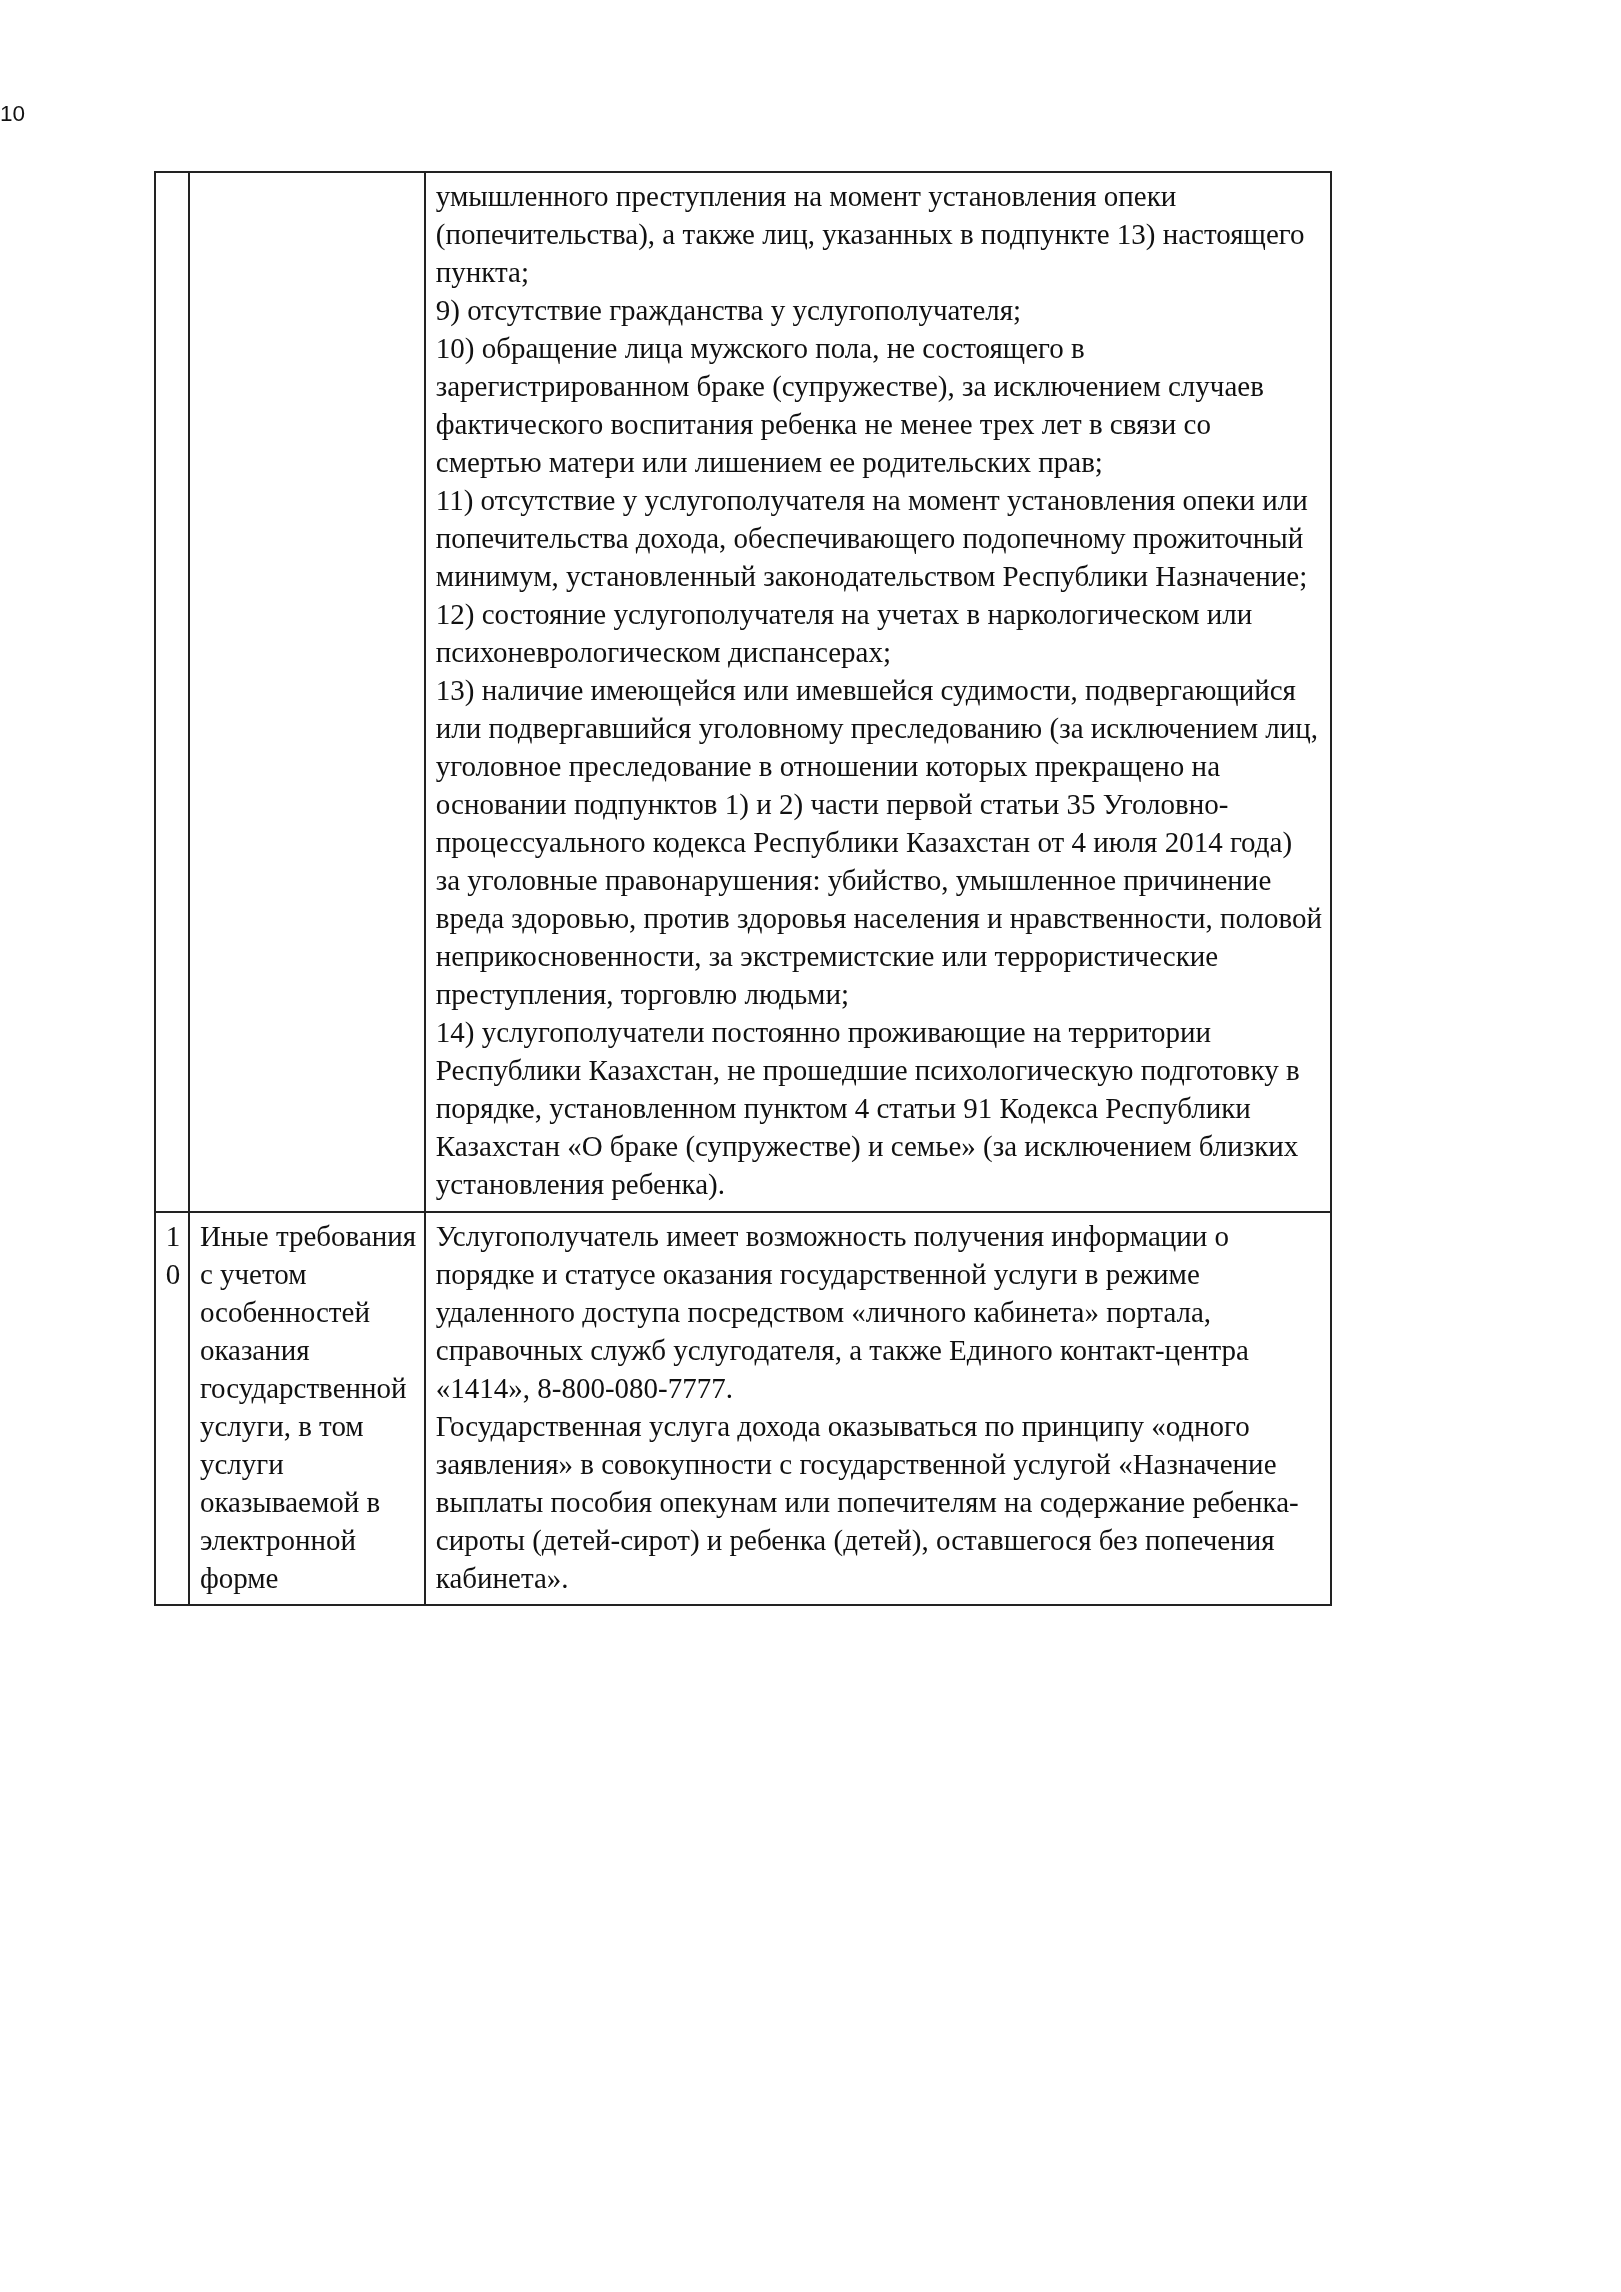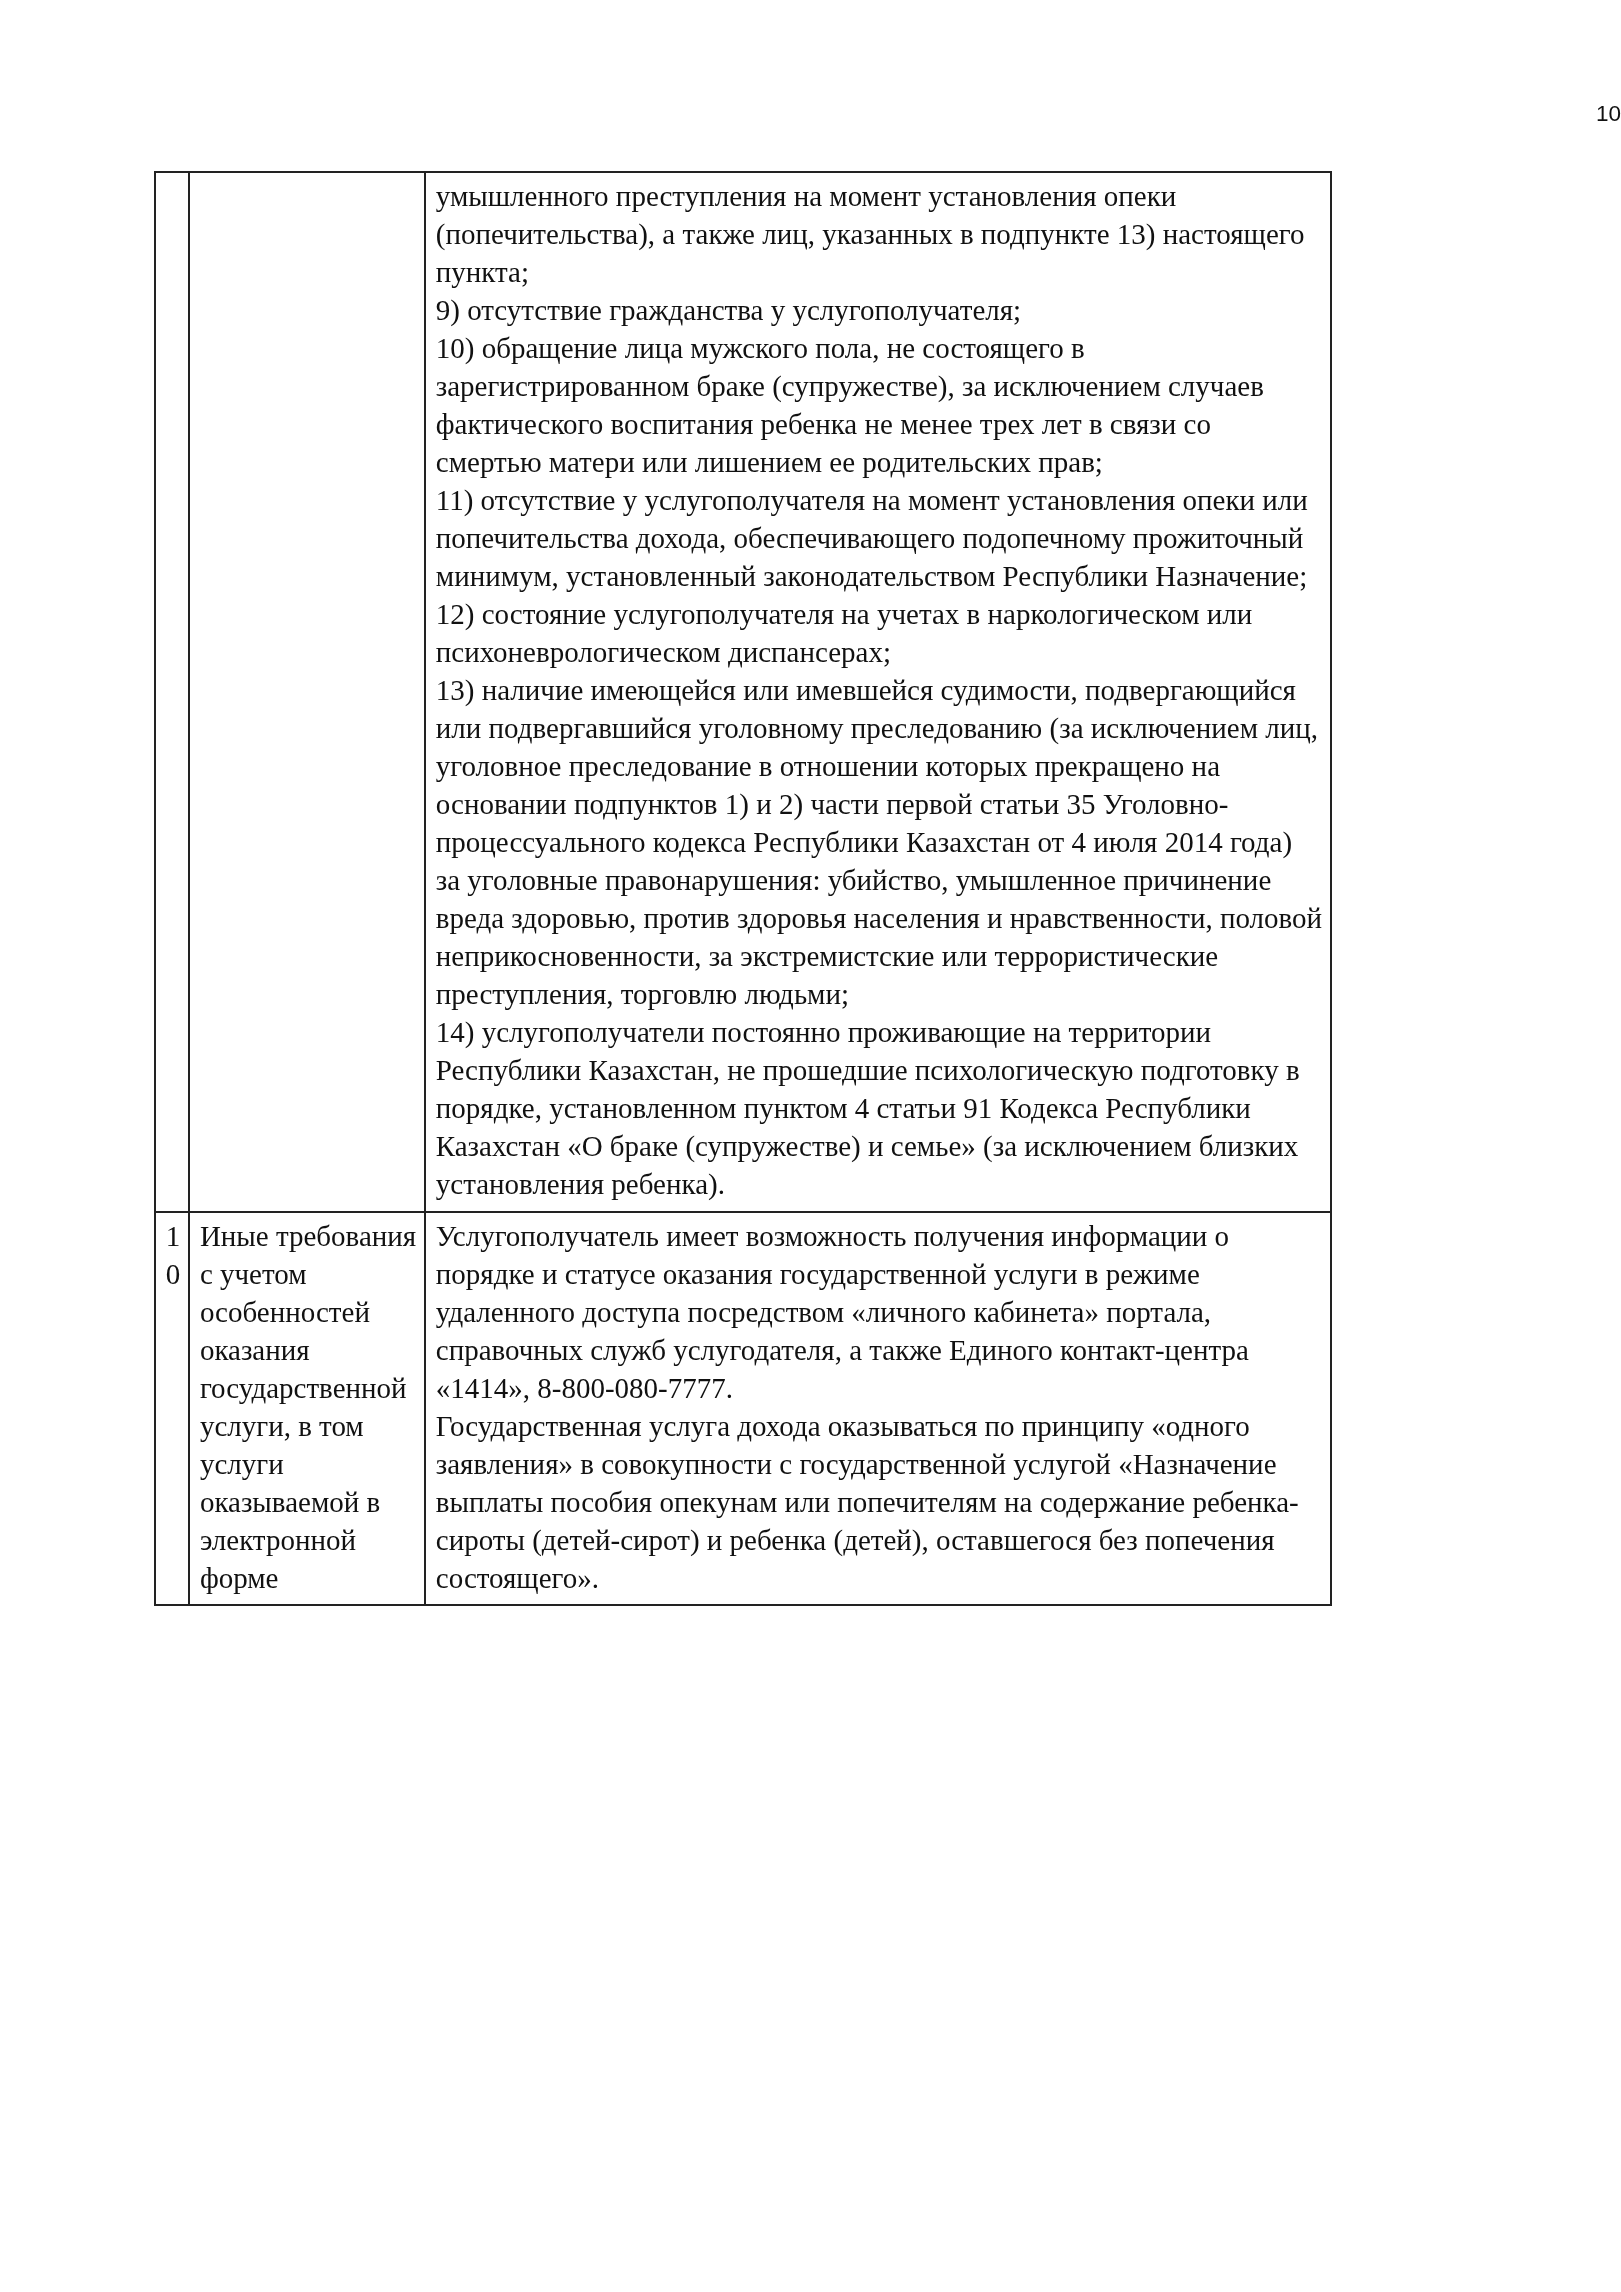--- a/index.html
+++ b/index.html
@@ -1,19 +1,19 @@
 <!DOCTYPE html>
 <html><head>
 <meta charset="utf-8">
 <style>
   html, body { margin: 0; padding: 0; background: #ffffff; }
   body { width: 1621px; height: 2293px; position: relative; overflow: hidden; }
   .page-number {
     position: absolute; left: 0; width: 1621px; top: 99px;
-    text-align: right; font-family: "Liberation Sans", sans-serif;
+    text-align: left; font-family: "Liberation Sans", sans-serif;
     font-size: 22.5px; color: #111; line-height: 29px;
   }
   table.doc {
     position: absolute; left: 154px; top: 171px;
     width: 1078px; border-collapse: collapse;
     font-family: "Liberation Serif", serif; font-size: 29px; color: #111;
   }
   table.doc td {
     border: 2.5px solid #222; vertical-align: top;
     padding: 3.9px 7.8px 7.8px 9.8px; line-height: 38px;
@@ -83,18 +83,18 @@
       <td class="col-content">
           <span class="line">Услугополучатель имеет возможность получения информации о</span>
           <span class="line">порядке и статусе оказания государственной услуги в режиме</span>
           <span class="line">удаленного доступа посредством «личного кабинета» портала,</span>
           <span class="line">справочных служб услугодателя, а также Единого контакт-центра</span>
           <span class="line">«1414», 8-800-080-7777.</span>
           <span class="line">Государственная услуга дохода оказываться по принципу «одного</span>
           <span class="line">заявления» в совокупности с государственной услугой «Назначение</span>
           <span class="line">выплаты пособия опекунам или попечителям на содержание ребенка-</span>
           <span class="line">сироты (детей-сирот) и ребенка (детей), оставшегося без попечения</span>
-          <span class="line">состоящего».</span>
+          <span class="line">кабинета».</span>
         </td>
     </tr>
   </tbody>
 </table>
 
 
 </body></html>

